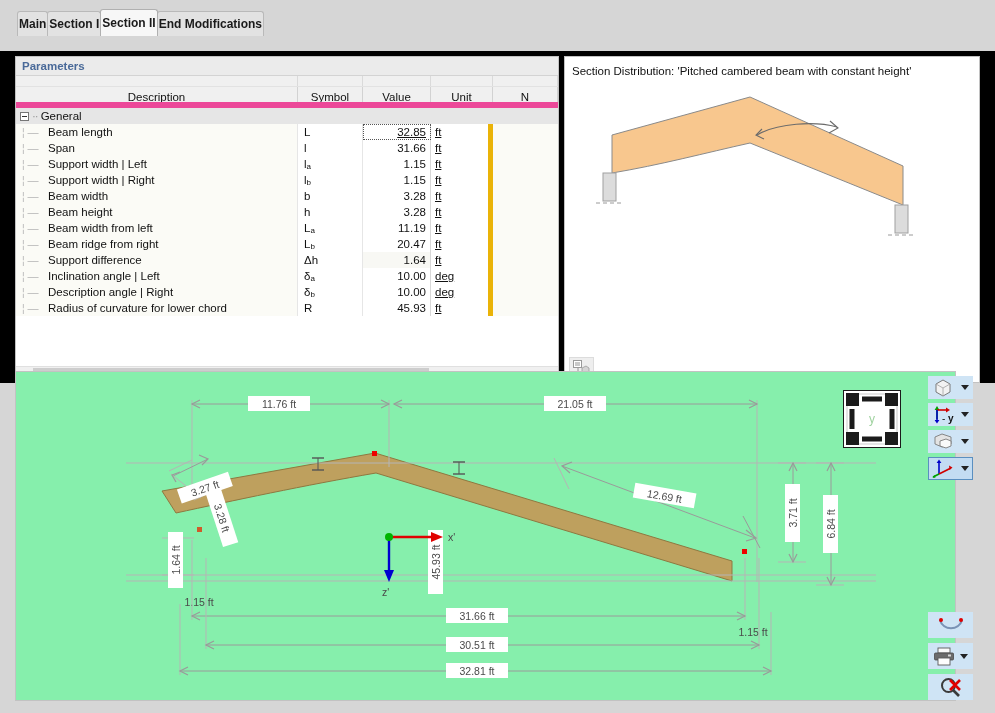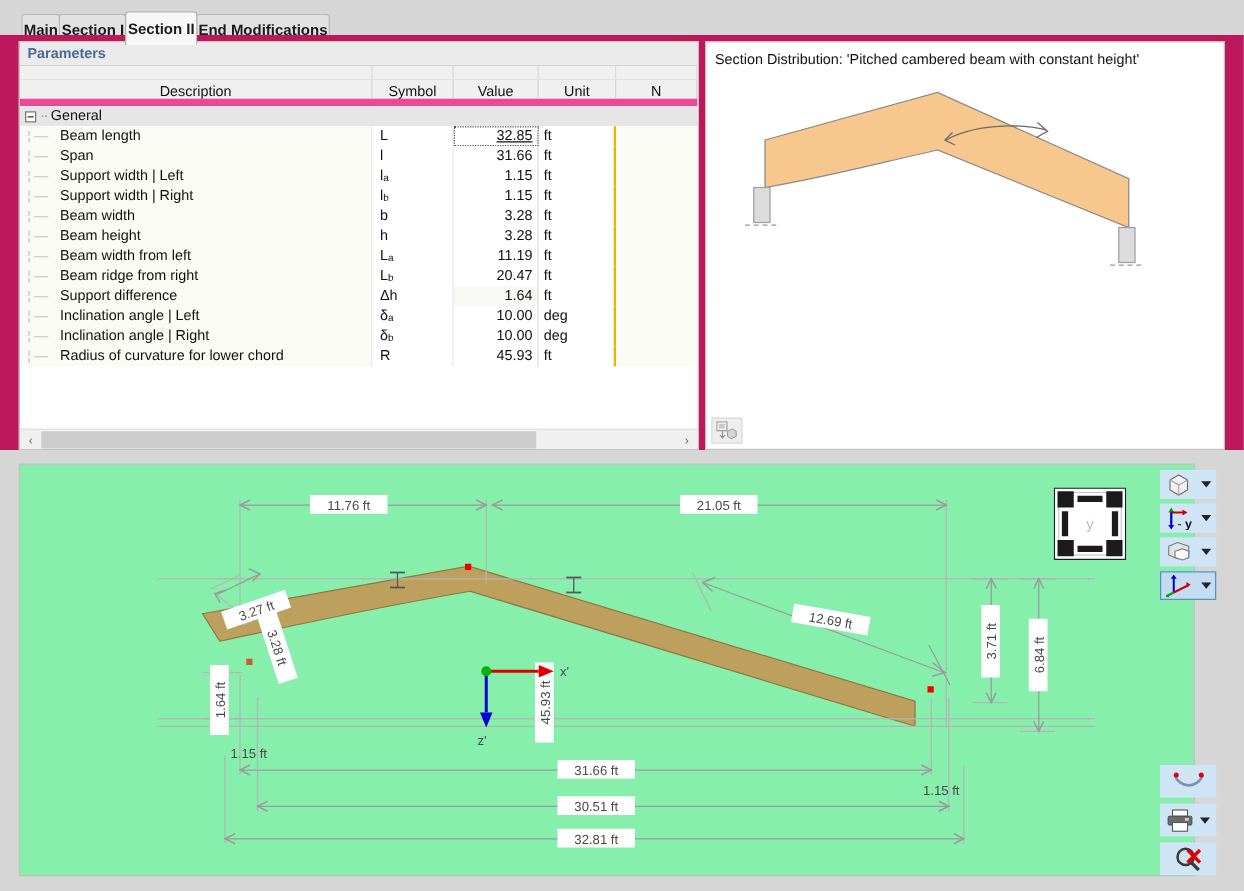--- a/index.html
+++ b/index.html
@@ -35,22 +35,22 @@
   }
   .tab.active {
     background: #f7f7f7;
     height: 27px; line-height: 27px;
     position: relative; z-index: 3;
     border-color: #b0b0b0;
   }
 
   
   .upper {
-    position: absolute; left: 0; top: 28px; width: 995px; height: 332px;
-    background: #be185d;
+    position: absolute; left: 0; top: 51px; width: 995px; height: 332px;
+    background: #000000;
   }
 
   
   .params-panel {
     position: absolute; left: 15px; top: 5px; width: 544px; height: 327px;
     background: #ffffff;
     border: 1px solid #c2c2c2;
     overflow: hidden;
   }
   .params-header {
@@ -84,21 +84,21 @@
   .c-val  { width: 68px; }
   .c-unit { width: 62px; }
   .c-rest { width: 65px; }
 
   .grid-body { position: relative; background: #ffffff; height: 272px; }
   .row { display: flex; height: 16px; }
   .row > div { line-height: 16px; white-space: nowrap; overflow: hidden; }
   .r-desc { width: 282px; background: #fbfbf6; border-right: 1px solid #e6e6e6; padding-left: 6px; }
   .r-sym  { width: 65px; background: #ffffff; border-right: 1px solid #e6e6e6; padding-left: 6px; }
   .r-val  { width: 68px; background: #ffffff; border-right: 1px solid #d8d8d8; text-align: right; padding-right: 4px; }
-  .r-unit { width: 62px; background: #ffffff; border-right: 2px solid #eab308; padding-left: 4px; }
+  .r-unit { width: 62px; background: #ffffff; border-right: 5px solid #eab308; padding-left: 4px; text-decoration: underline; }
   .r-rest { width: 65px; background: #fbfbf6; }
 
   .group-row { display: flex; height: 16px; background: #e6e6e6; }
   .group-row .g-label {
     width: 282px; line-height: 16px; padding-left: 4px;
     display: flex; align-items: center; gap: 3px;
   }
   .group-row .g-rest { flex: 1; background: #e6e6e6; }
   .expander {
     width: 9px; height: 9px; border: 1px solid #767676; background: #fff;
@@ -298,21 +298,21 @@
           <div class="r-rest"></div>
         </div>
         <div class="row">
           <div class="r-desc"><span class="tree-stub">¦&nbsp;––</span><span>Inclination angle | Left</span></div>
           <div class="r-sym"><span>δ</span><span class="sub">a</span></div>
           <div class="r-val">10.00</div>
           <div class="r-unit">deg</div>
           <div class="r-rest"></div>
         </div>
         <div class="row">
-          <div class="r-desc"><span class="tree-stub">¦&nbsp;––</span><span>Inclination angle | Right</span></div>
+          <div class="r-desc"><span class="tree-stub">¦&nbsp;––</span><span>Description angle | Right</span></div>
           <div class="r-sym"><span>δ</span><span class="sub">b</span></div>
           <div class="r-val">10.00</div>
           <div class="r-unit">deg</div>
           <div class="r-rest"></div>
         </div>
         <div class="row">
           <div class="r-desc"><span class="tree-stub">¦&nbsp;––</span><span>Radius of curvature for lower chord</span></div>
           <div class="r-sym"><span>R</span><span class="sub"></span></div>
           <div class="r-val">45.93</div>
           <div class="r-unit">ft</div>

